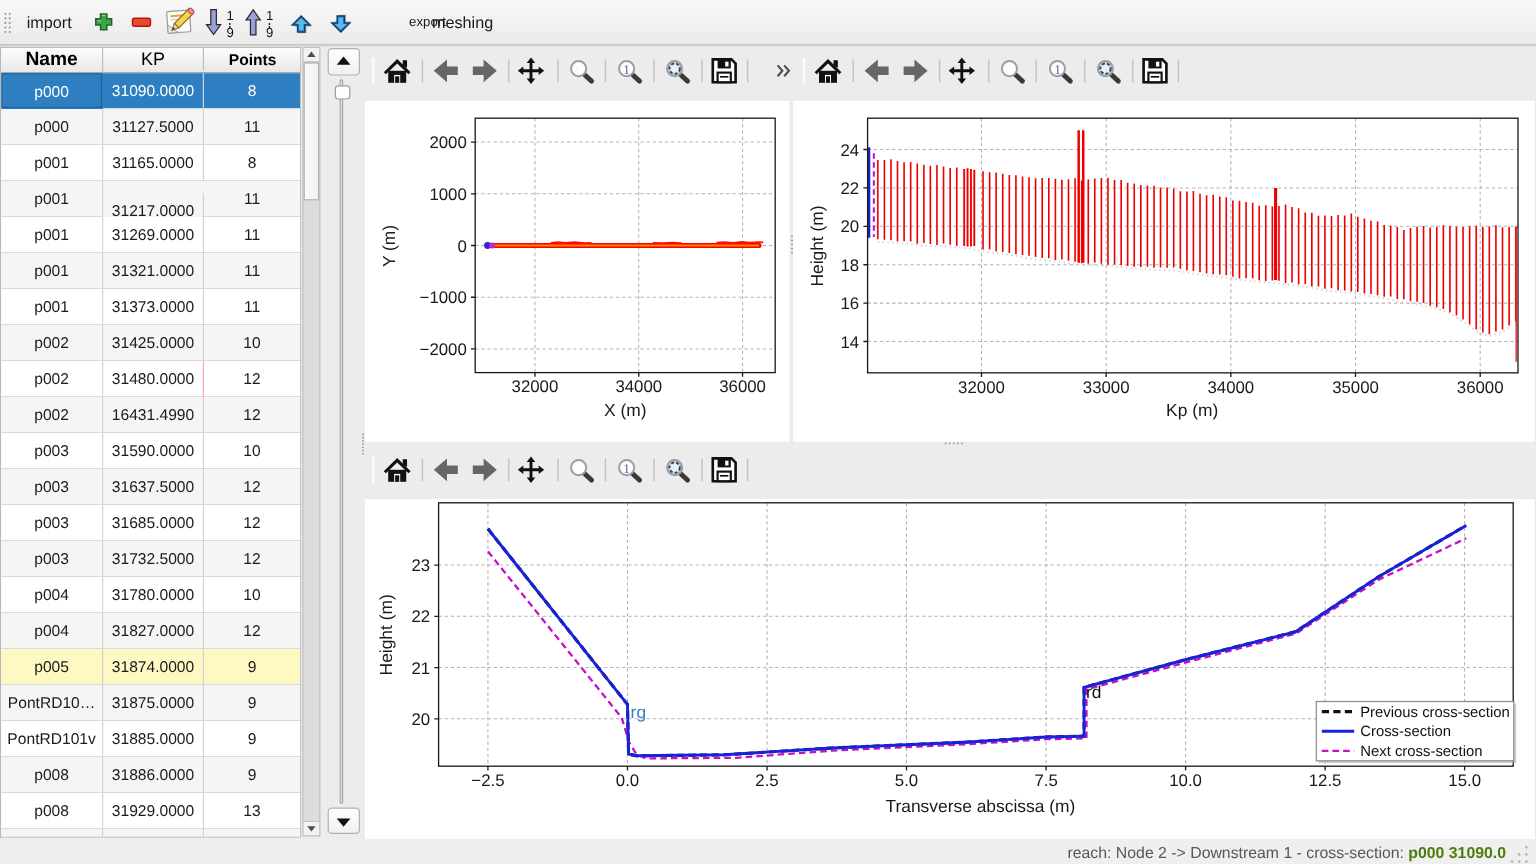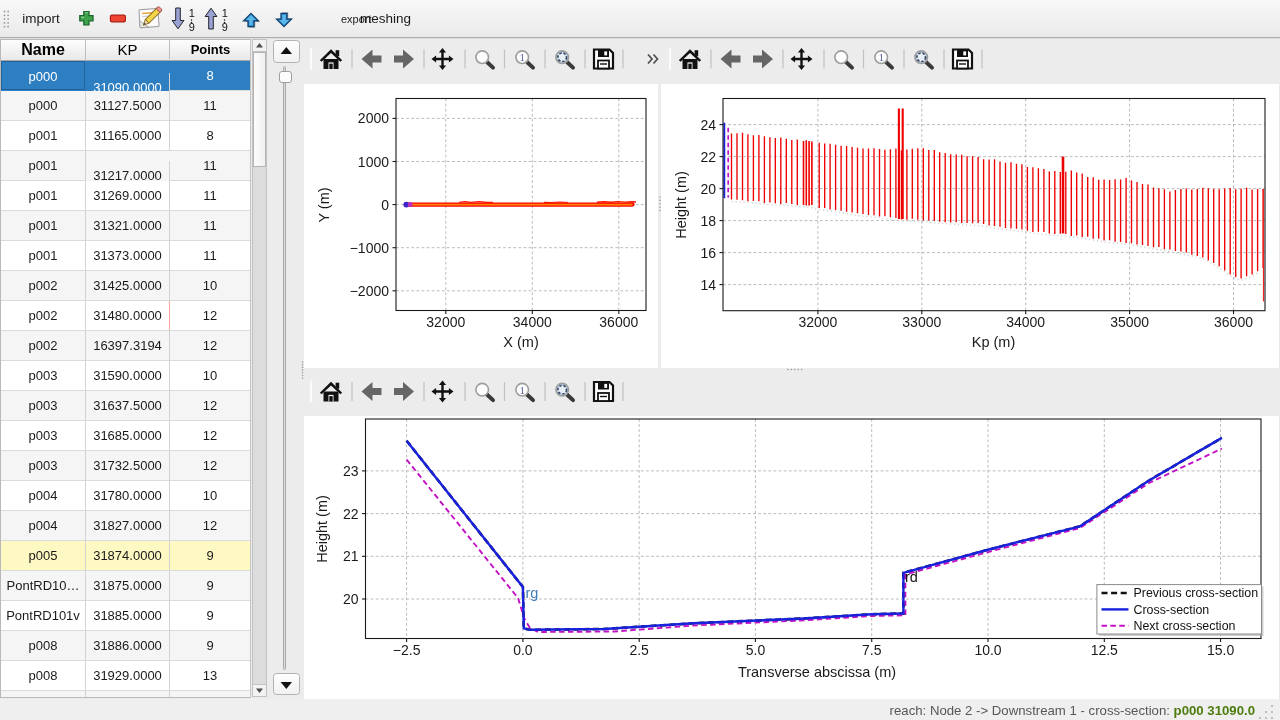--- a/index.html
+++ b/index.html
@@ -65,21 +65,21 @@
 <div style="position:absolute;left:281.5px;top:0;width:90px;height:37px;font-size:11px;color:#1a1a1a;text-align:right;line-height:38px">export</div>
 <div style="position:absolute;left:340.5px;top:0;width:90px;height:37px;font-size:13.5px;color:#1a1a1a;text-align:center;line-height:38px">meshing</div>
 <div style="position:absolute;left:0;top:39px;width:251px;height:658.5px;background:#fff;border:1px solid #b9b9b9;border-right:1px solid #c4c4c4;box-sizing:border-box;overflow:hidden">
     <div style="position:absolute;left:0;top:0;width:100%;height:20px;background:linear-gradient(#fdfdfd,#e8e8e8);border-bottom:1px solid #a8a8a8">
       <div style="position:absolute;left:0;top:0;width:84px;height:20px;border-right:1px solid #bdbdbd;text-align:center;font-weight:bold;font-size:16px;line-height:20px">Name</div>
       <div style="position:absolute;left:85px;top:0;width:83px;height:19px;border-right:1px solid #bdbdbd;text-align:center;font-weight:normal;font-size:15px;line-height:20px">KP</div>
       <div style="position:absolute;left:169px;top:0;width:81px;height:20px;text-align:center;font-weight:bold;font-size:13px;line-height:20px">Points</div>
     </div>
     <div style="position:absolute;left:0;top:21px;width:100%;height:30px;background:#2e7fc2;color:#fff;font-size:13px">
       <div style="position:absolute;left:0;top:0;width:84px;height:29px;border-right:1px solid #d2d2d2;border-bottom:1px solid #dadada;border:1px solid #1e639c;box-sizing:border-box;text-align:center;line-height:29px;overflow:hidden">p000</div>
-      <div style="position:absolute;left:85px;top:12px;width:83px;height:29px;border-right:1px solid #d2d2d2;border-bottom:1px solid #dadada;text-align:center;line-height:29px">31090.0000</div>
+      <div style="position:absolute;left:85px;top:0;width:83px;height:29px;border-right:1px solid #d2d2d2;border-bottom:1px solid #dadada;text-align:center;line-height:29px">31090.0000</div>
       <div style="position:absolute;left:169px;top:0;width:80px;height:29px;border-bottom:1px solid #dadada;text-align:center;line-height:29px">8</div>
     </div>
     <div style="position:absolute;left:0;top:51px;width:100%;height:30px;background:#f5f5f5;color:#1a1a1a;font-size:13px">
       <div style="position:absolute;left:0;top:0;width:84px;height:29px;border-right:1px solid #d2d2d2;border-bottom:1px solid #dadada;text-align:center;line-height:29px;overflow:hidden">p000</div>
       <div style="position:absolute;left:85px;top:0;width:83px;height:29px;border-right:1px solid #d2d2d2;border-bottom:1px solid #dadada;text-align:center;line-height:29px">31127.5000</div>
       <div style="position:absolute;left:169px;top:0;width:80px;height:29px;border-bottom:1px solid #dadada;text-align:center;line-height:29px">11</div>
     </div>
     <div style="position:absolute;left:0;top:81px;width:100%;height:30px;background:#fff;color:#1a1a1a;font-size:13px">
       <div style="position:absolute;left:0;top:0;width:84px;height:29px;border-right:1px solid #d2d2d2;border-bottom:1px solid #dadada;text-align:center;line-height:29px;overflow:hidden">p001</div>
       <div style="position:absolute;left:85px;top:0;width:83px;height:29px;border-right:1px solid #d2d2d2;border-bottom:1px solid #dadada;text-align:center;line-height:29px">31165.0000</div>
@@ -110,21 +110,21 @@
       <div style="position:absolute;left:85px;top:0;width:83px;height:29px;border-right:1px solid #d2d2d2;border-bottom:1px solid #dadada;text-align:center;line-height:29px">31425.0000</div>
       <div style="position:absolute;left:169px;top:0;width:80px;height:29px;border-bottom:1px solid #dadada;text-align:center;line-height:29px">10</div>
     </div>
     <div style="position:absolute;left:0;top:261px;width:100%;height:30px;background:#fff;color:#1a1a1a;font-size:13px">
       <div style="position:absolute;left:0;top:0;width:84px;height:29px;border-right:1px solid #d2d2d2;border-bottom:1px solid #dadada;text-align:center;line-height:29px;overflow:hidden">p002</div>
       <div style="position:absolute;left:85px;top:0;width:83px;height:29px;border-right:1px solid #fca5a5;border-bottom:1px solid #dadada;text-align:center;line-height:29px">31480.0000</div>
       <div style="position:absolute;left:169px;top:0;width:80px;height:29px;border-bottom:1px solid #dadada;text-align:center;line-height:29px">12</div>
     </div>
     <div style="position:absolute;left:0;top:291px;width:100%;height:30px;background:#f5f5f5;color:#1a1a1a;font-size:13px">
       <div style="position:absolute;left:0;top:0;width:84px;height:29px;border-right:1px solid #d2d2d2;border-bottom:1px solid #dadada;text-align:center;line-height:29px;overflow:hidden">p002</div>
-      <div style="position:absolute;left:85px;top:0;width:83px;height:29px;border-right:1px solid #d2d2d2;border-bottom:1px solid #dadada;text-align:center;line-height:29px">16397.3194</div>
+      <div style="position:absolute;left:85px;top:0;width:83px;height:29px;border-right:1px solid #d2d2d2;border-bottom:1px solid #dadada;text-align:center;line-height:29px">16431.4990</div>
       <div style="position:absolute;left:169px;top:0;width:80px;height:29px;border-bottom:1px solid #dadada;text-align:center;line-height:29px">12</div>
     </div>
     <div style="position:absolute;left:0;top:321px;width:100%;height:30px;background:#fff;color:#1a1a1a;font-size:13px">
       <div style="position:absolute;left:0;top:0;width:84px;height:29px;border-right:1px solid #d2d2d2;border-bottom:1px solid #dadada;text-align:center;line-height:29px;overflow:hidden">p003</div>
       <div style="position:absolute;left:85px;top:0;width:83px;height:29px;border-right:1px solid #d2d2d2;border-bottom:1px solid #dadada;text-align:center;line-height:29px">31590.0000</div>
       <div style="position:absolute;left:169px;top:0;width:80px;height:29px;border-bottom:1px solid #dadada;text-align:center;line-height:29px">10</div>
     </div>
     <div style="position:absolute;left:0;top:351px;width:100%;height:30px;background:#f5f5f5;color:#1a1a1a;font-size:13px">
       <div style="position:absolute;left:0;top:0;width:84px;height:29px;border-right:1px solid #d2d2d2;border-bottom:1px solid #dadada;text-align:center;line-height:29px;overflow:hidden">p003</div>
       <div style="position:absolute;left:85px;top:0;width:83px;height:29px;border-right:1px solid #d2d2d2;border-bottom:1px solid #dadada;text-align:center;line-height:29px">31637.5000</div>

